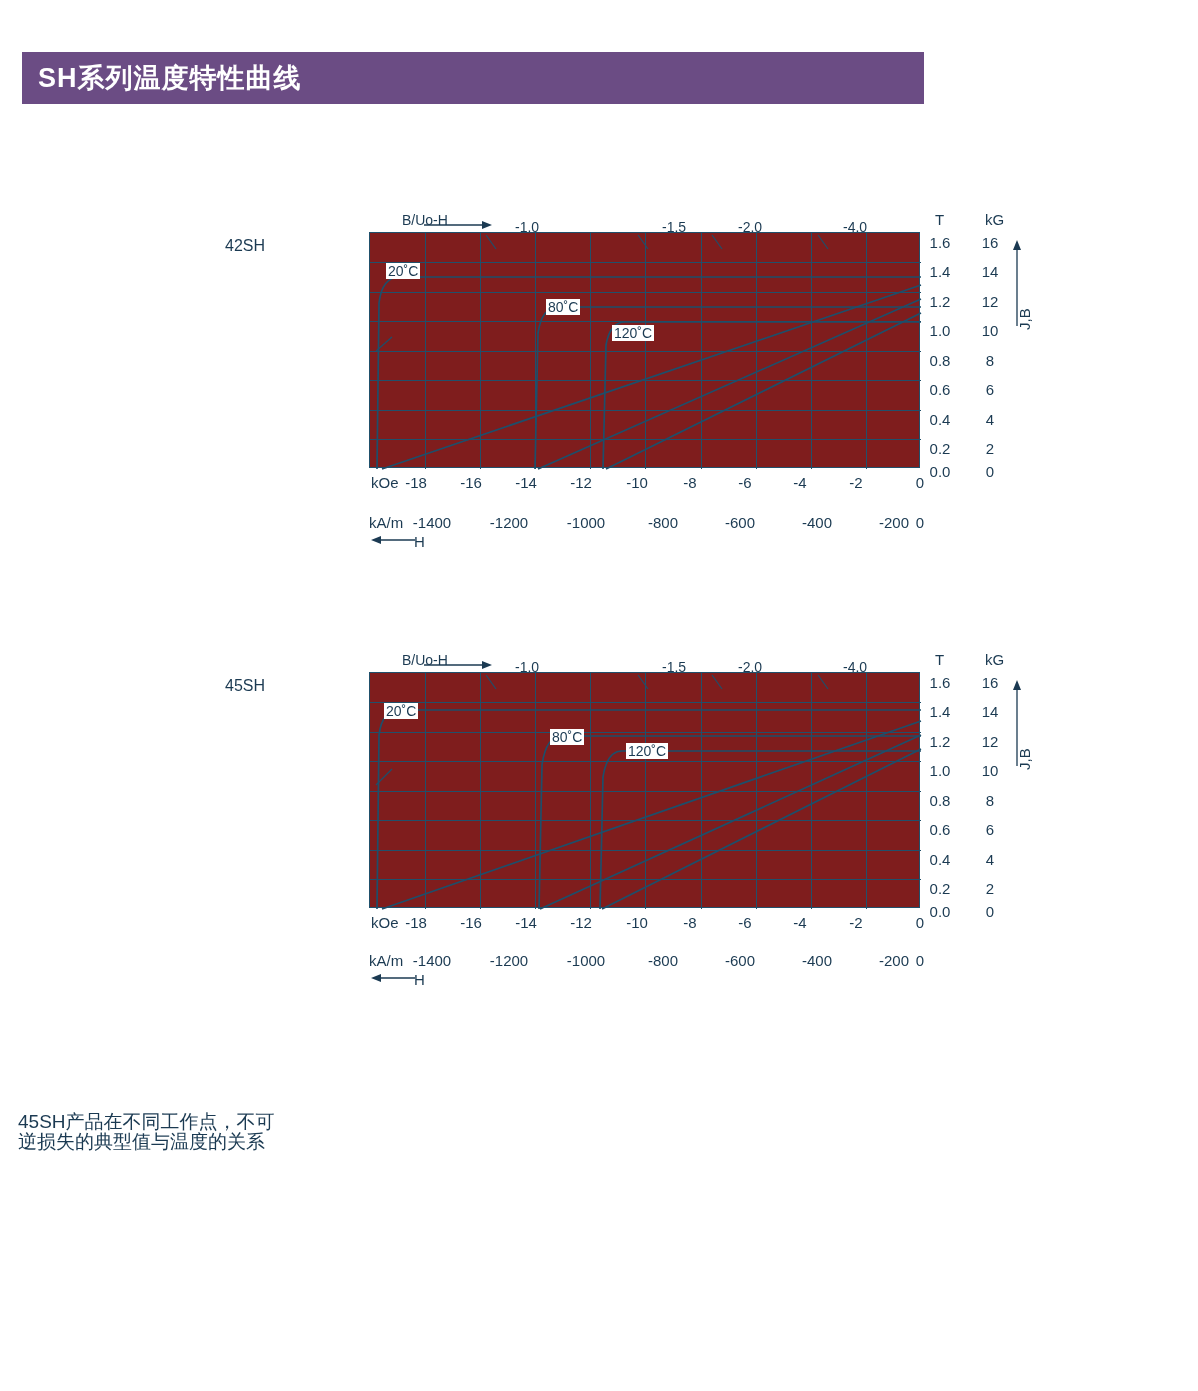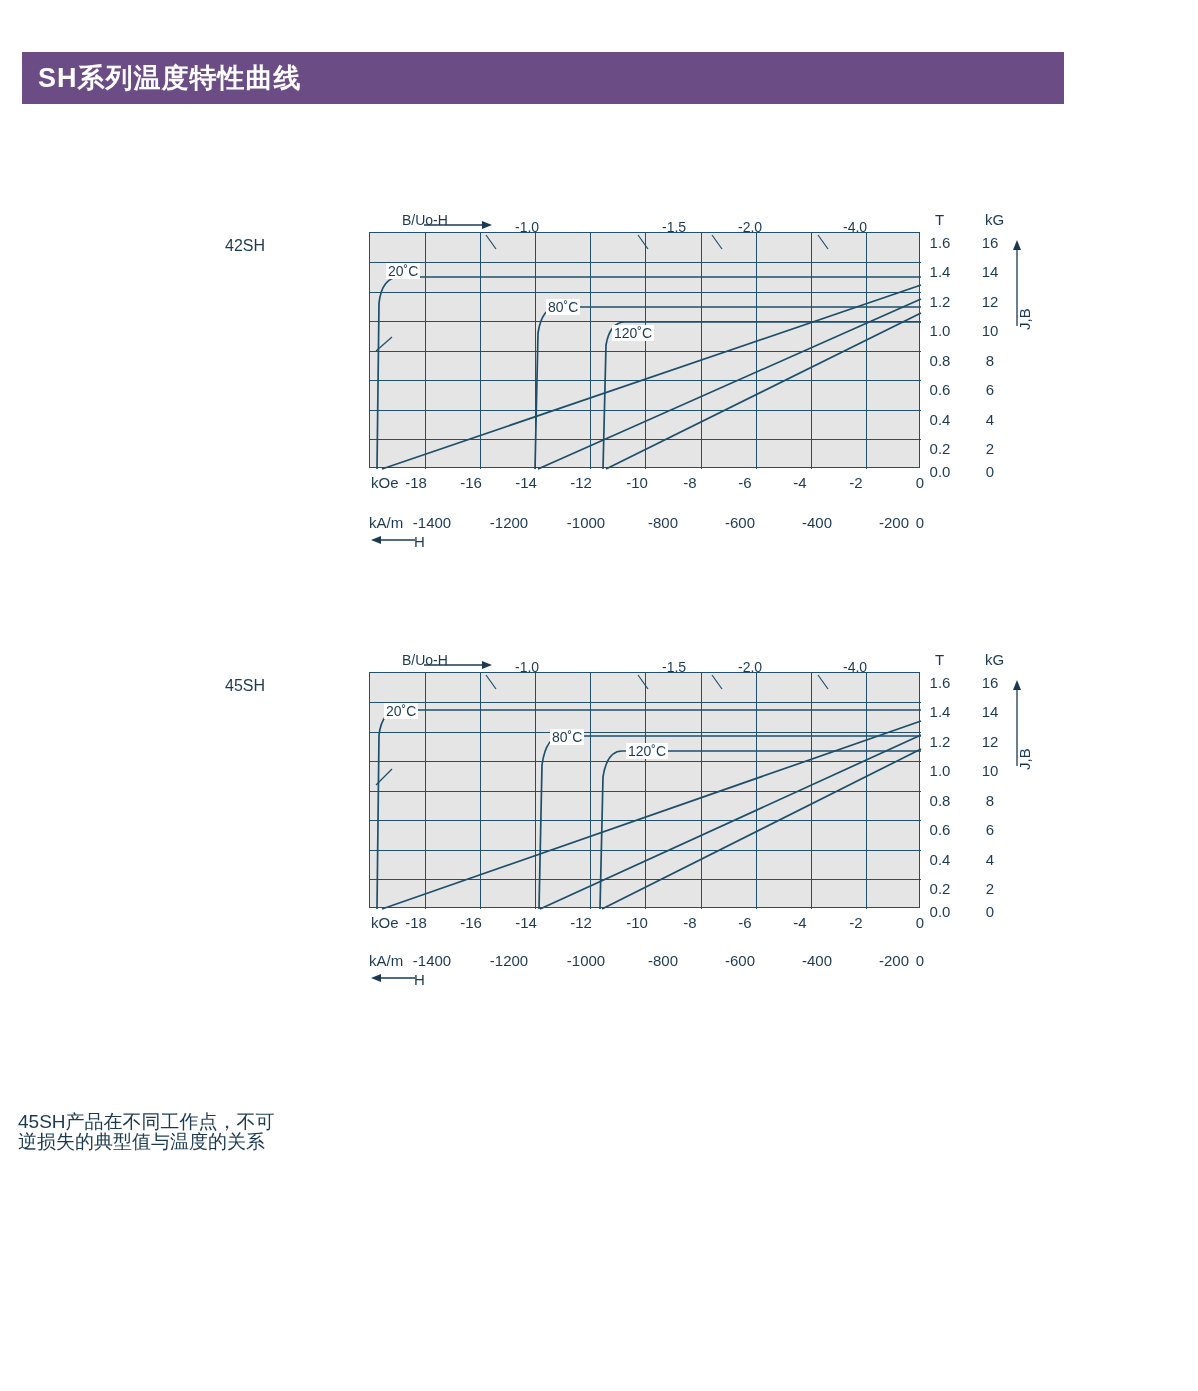--- a/index.html
+++ b/index.html
@@ -6,37 +6,37 @@
   body{
     width:1198px;height:1391px;
     background:#ffffff;
     font-family:"Liberation Sans", sans-serif;
     color:#1b3a52;
     position:relative;
     overflow:hidden;
   }
   
   #header-band{
-    position:absolute;left:22px;top:52px;width:1042px;height:52px;
+    position:absolute;left:22px;top:52px;width:902px;height:52px;
     background:#6b4c84;
     display:flex;align-items:center;
   }
   #header-band .cn{
     color:#ffffff;font-size:27px;font-weight:700;letter-spacing:1px;
     margin-left:16px;
   }
   #header-band .en{
     color:#ffffff;font-size:21px;font-weight:700;margin-left:34px;letter-spacing:.3px;
   }
   
   .lbl{position:absolute;font-size:15px;color:#1b3a52;white-space:nowrap;}
   .lbl.sm{font-size:14px;margin-left:38px;}
   .chart-block{position:absolute;}
   .plot{
-    position:absolute;border:1.6px solid #20506b;box-sizing:border-box;background:#e5e5e5;
+    position:absolute;border:1.6px solid #20506b;box-sizing:border-box;background:#7f1d1d;
   }
   .gl{position:absolute;background:#20506b;}
   .gl.v{width:1px;}
   .gl.h{height:1px;}
   svg.curves{position:absolute;left:0;top:0;overflow:visible;}
   .series-name{position:absolute;font-size:14px;color:#1b3a52;background:#fff;padding:0 2px;}
   .tick{position:absolute;font-size:15px;color:#1b3a52;text-align:center;}
   .purple{color:#6b4c84;}
   .desc{position:absolute;font-size:19px;line-height:20px;color:#1b3a52;width:260px;}
 </style>

